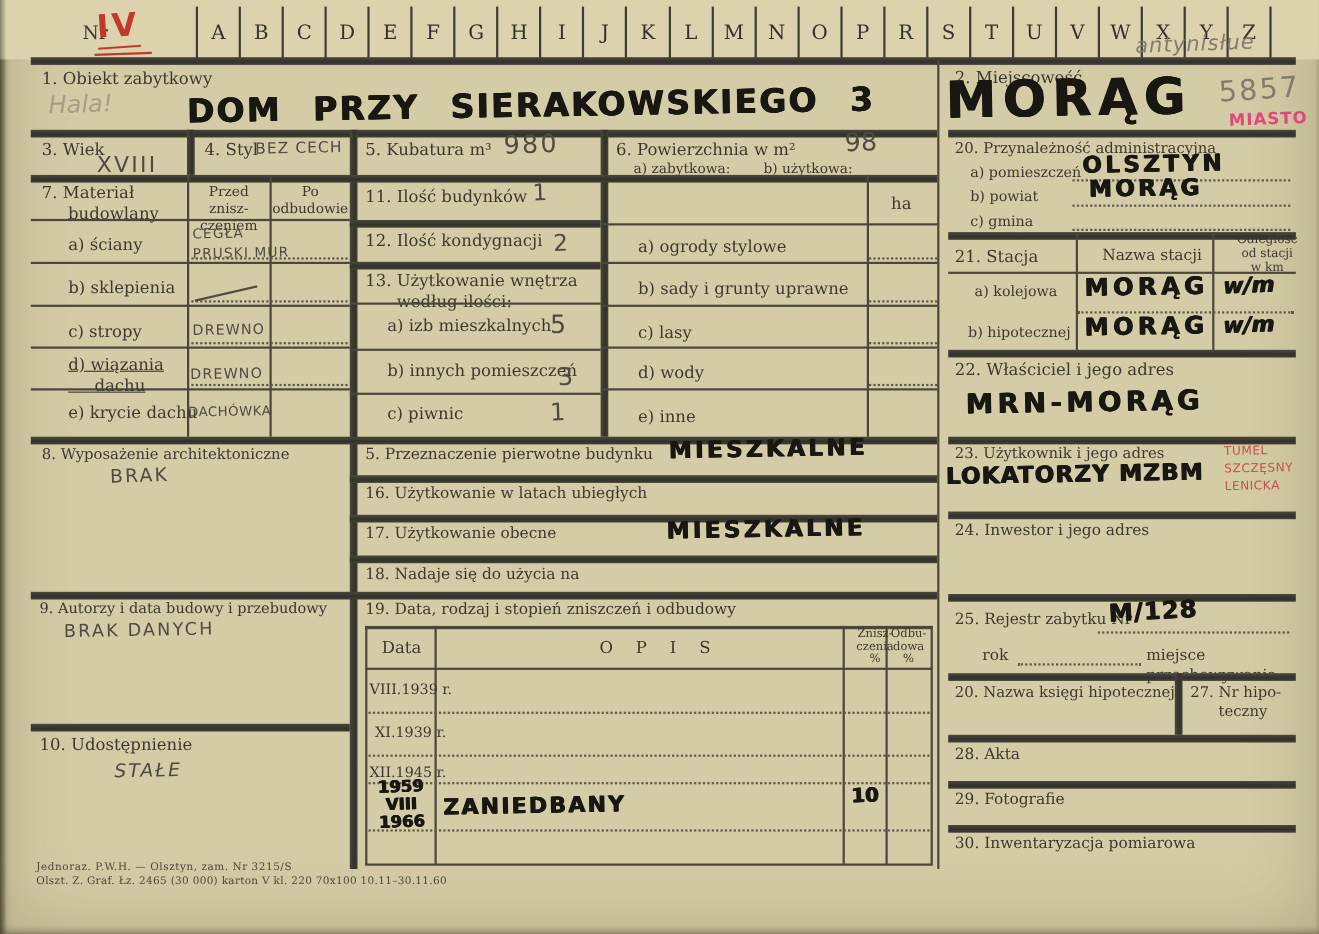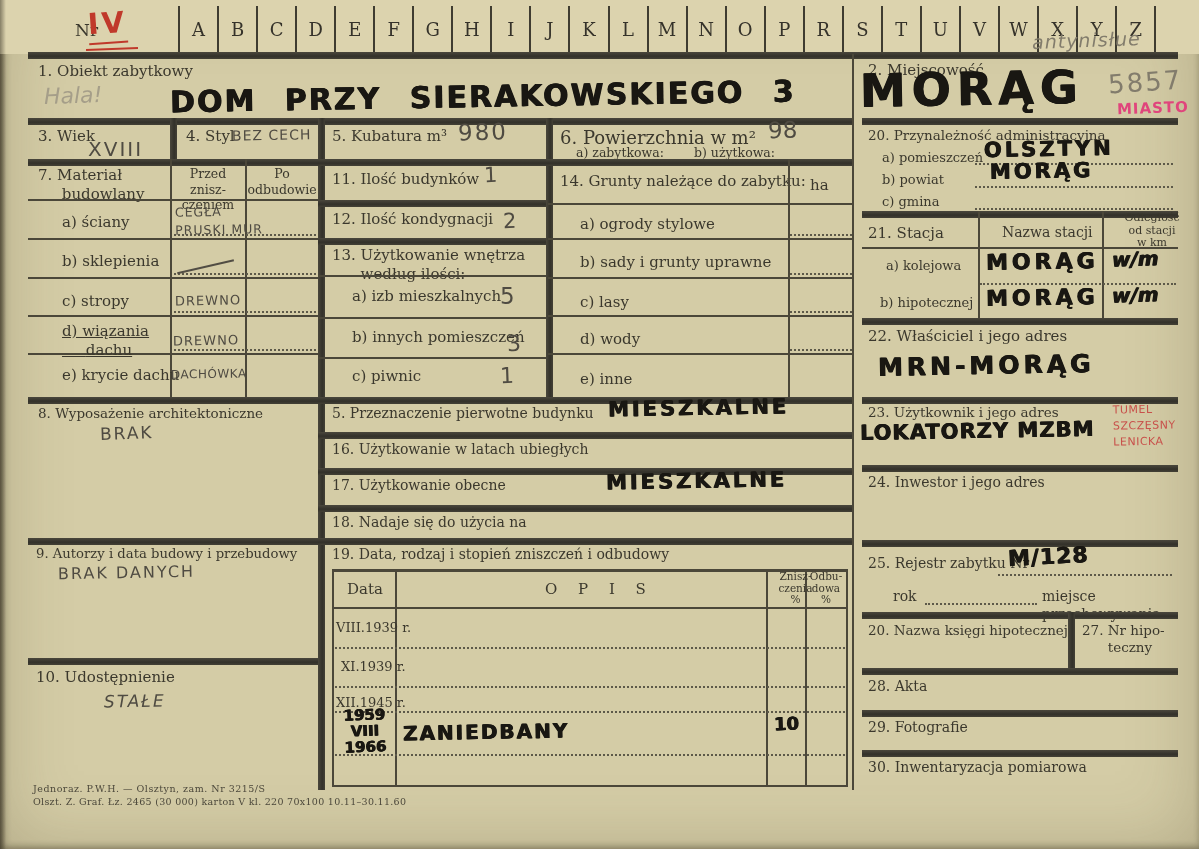--- a/index.html
+++ b/index.html
@@ -82,21 +82,21 @@
   <div class="vbar" style="left:318px;top:118px;height:672px;"></div>
   <div class="vbar" style="left:546px;top:118px;height:279px;"></div>
   <div class="vl" style="left:852px;top:54px;height:736px;"></div>
 
   <div class="lbl" style="left:38px;top:127px;font-size:15px;">3. Wiek</div>
   <div class="hw pc" style="left:88px;top:138px;font-size:20px;letter-spacing:2px;">XVIII</div>
   <div class="lbl" style="left:186px;top:127px;font-size:15px;">4. Styl</div>
   <div class="hw pc r1" style="left:232px;top:128px;font-size:14px;letter-spacing:1px;">BEZ CECH</div>
   <div class="lbl" style="left:332px;top:127px;font-size:15px;">5. Kubatura m³</div>
   <div class="hw pc r2" style="left:458px;top:120px;font-size:23px;letter-spacing:2px;">980</div>
-  <div class="lbl" style="left:560px;top:127px;font-size:18px;">6. Powierzchnia w m²</div>
+  <div class="lbl" style="left:560px;top:127px;font-size:15px;">6. Powierzchnia w m²</div>
   <div class="hw pc r2" style="left:768px;top:118px;font-size:23px;">98</div>
   <div class="lbl" style="left:576px;top:145px;font-size:12.5px;">a) zabytkowa:</div>
   <div class="lbl" style="left:694px;top:145px;font-size:12.5px;">b) użytkowa:</div>
   <div class="hbar" style="left:28px;top:159px;width:824px;"></div>
 
   <div class="lbl pre" style="left:38px;top:166px;font-size:15px;">7. Materiał
      budowlany</div>
   <div class="lbl pre ctr" style="left:172px;top:166px;width:72px;font-size:12.5px;">Przed znisz-
 czeniem</div>
   <div class="lbl pre ctr" style="left:247px;top:166px;width:70px;font-size:12.5px;">Po
@@ -136,21 +136,20 @@
   <div class="hl" style="left:318px;top:275px;width:228px;"></div>
   <div class="lbl" style="left:352px;top:287px;font-size:15px;">a) izb mieszkalnych</div>
   <div class="hw pc" style="left:500px;top:284px;font-size:23px;">5</div>
   <div class="hl" style="left:318px;top:317px;width:228px;"></div>
   <div class="lbl" style="left:352px;top:328px;font-size:15px;">b) innych pomieszczeń</div>
   <div class="hw pc r2" style="left:507px;top:332px;font-size:22px;">3</div>
   <div class="hl" style="left:318px;top:357px;width:228px;"></div>
   <div class="lbl" style="left:352px;top:367px;font-size:15px;">c) piwnic</div>
   <div class="hw pc r2" style="left:500px;top:364px;font-size:22px;">1</div>
 
-  <div class="lbl" style="left:560px;top:172px;font-size:15px;">14. Grunty należące do zabytku:</div>
   <div class="lbl" style="left:810px;top:176px;font-size:15px;">ha</div>
   <div class="vl" style="left:788px;top:159px;height:238px;"></div>
   <div class="hl" style="left:548px;top:203px;width:304px;"></div>
   <div class="lbl" style="left:580px;top:215px;font-size:15px;">a) ogrody stylowe</div>
   <div class="hl" style="left:548px;top:238px;width:304px;"></div>
   <div class="lbl" style="left:580px;top:253px;font-size:15px;">b) sady i grunty uprawne</div>
   <div class="hl" style="left:548px;top:277px;width:304px;"></div>
   <div class="lbl" style="left:580px;top:293px;font-size:15px;">c) lasy</div>
   <div class="hl" style="left:548px;top:315px;width:304px;"></div>
   <div class="lbl" style="left:580px;top:330px;font-size:15px;">d) wody</div>

